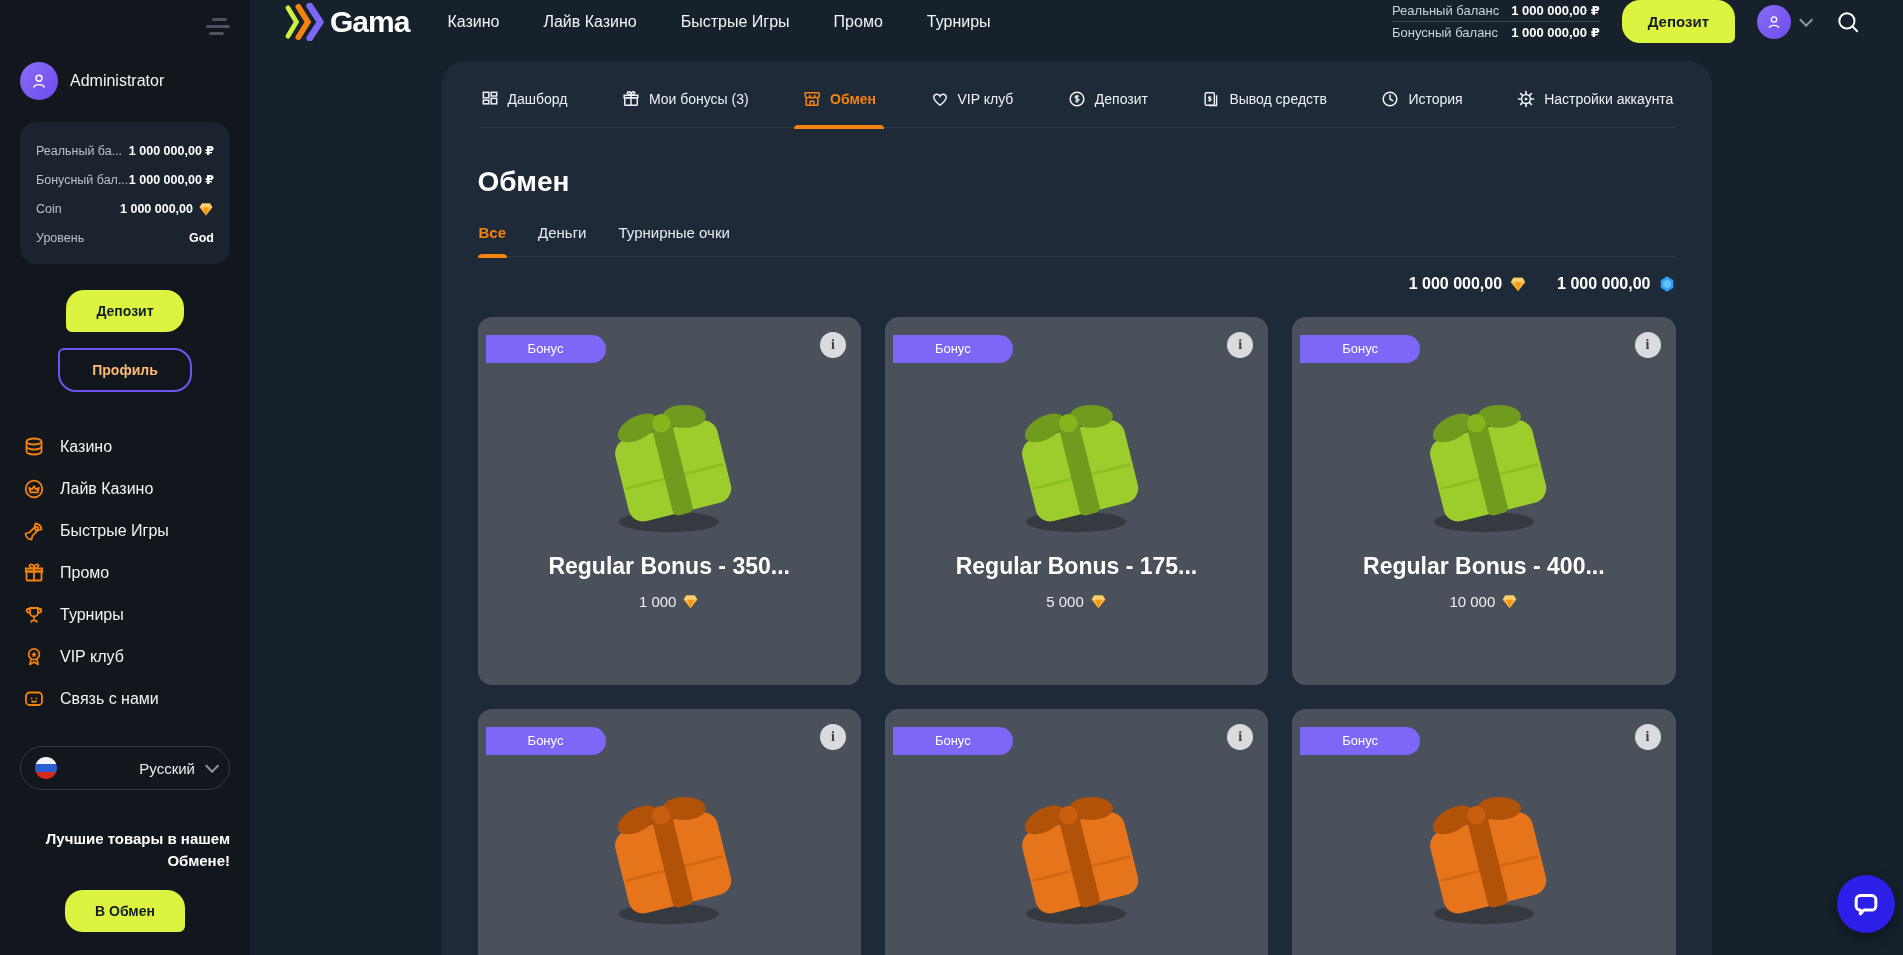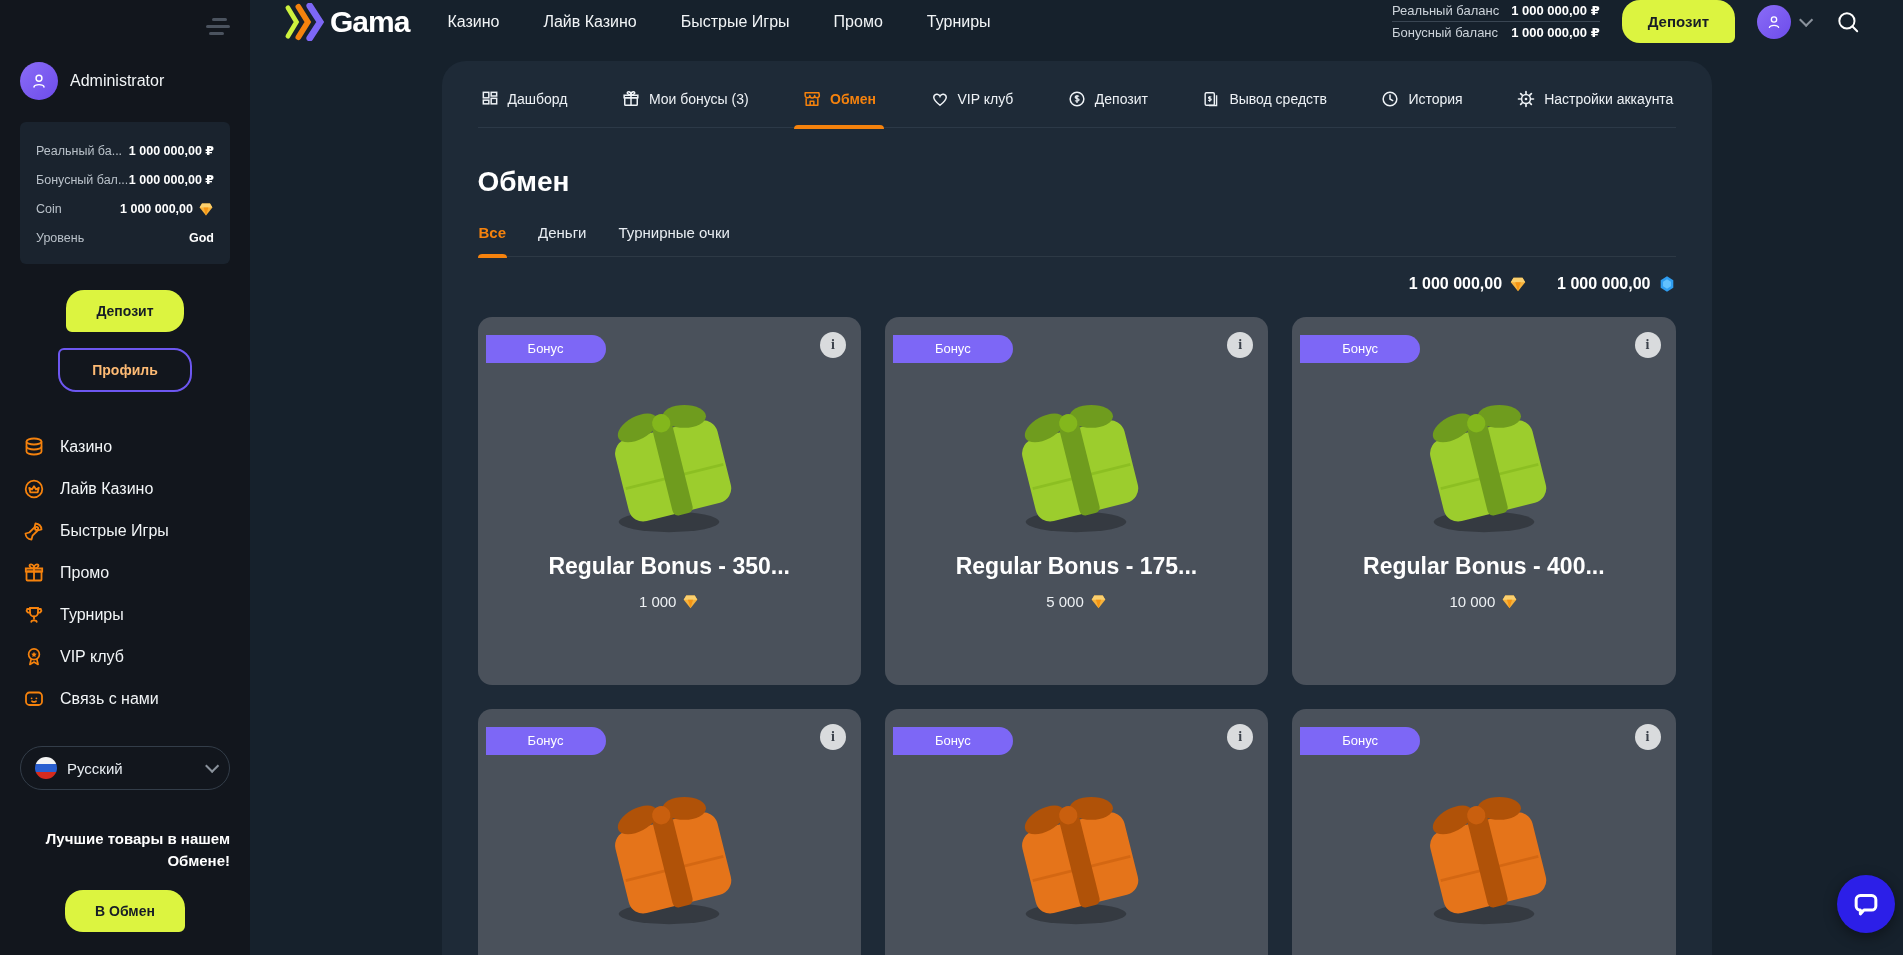--- a/index.html
+++ b/index.html
@@ -15,34 +15,34 @@
   .burger{ position:absolute; top:14px; right:18px; width:26px; cursor:pointer; }
   .burger span{ display:block; height:3px; border-radius:2px; background:#4b535f; margin:4px 0; }
   .burger span:nth-child(1){ width:15px; margin-left:6px; }
   .burger span:nth-child(2){ width:24px; }
   .burger span:nth-child(3){ width:15px; margin-left:3px; }
 
   .user-row{ display:flex; align-items:center; gap:12px; margin-top:48px; }
   .avatar{ width:38px; height:38px; border-radius:50%; background:linear-gradient(135deg,#8a6cf6,#6d4ceb); display:grid; place-items:center; flex:none; }
   .user-name{ font-size:16px; color:#f2f5f7; }
 
-  .stats-panel{ margin-top:22px; background:#1a232e; border-radius:6px; padding:14px 14px 12px; }
+  .stats-panel{ margin-top:22px; background:#1a232e; border-radius:16px; padding:14px 14px 12px; }
   .stat-row{ display:flex; justify-content:space-between; align-items:center; padding:7px 2px; font-size:12.5px; }
   .stat-label{ color:#b9c1c9; }
   .stat-value{ font-weight:bold; color:#fff; display:flex; align-items:center; gap:5px; white-space:nowrap; }
 
   .btn-lime{ background:#dcf440; color:#171d26; border:none; font-weight:bold; font-size:14px; font-family:inherit; cursor:pointer; border-radius:18px 18px 18px 6px; padding:13px 30px; }
   .sidebar .btn-deposit{ display:block; margin:26px auto 0; }
   .btn-profile{ display:block; margin:16px auto 0; background:transparent; color:#fdba74; border:2px solid #6d57f0; border-radius:6px 18px 18px 18px; font-weight:bold; font-size:14px; font-family:inherit; padding:12px 32px; cursor:pointer; }
 
   .side-menu{ margin-top:34px; }
   .side-item{ display:flex; align-items:center; gap:14px; padding:9px 2px; font-size:16px; color:#f2f5f7; cursor:pointer; }
   .side-item svg{ color:#f5820d; }
 
-  .lang-select{ margin-top:26px; display:flex; align-items:center; gap:10px; border:1px solid #333d49; border-radius:24px; height:44px; padding:0 14px; cursor:pointer; }
+  .lang-select{ margin-top:26px; display:flex; align-items:center; gap:10px; border:1px solid #333d49; border-radius:24px; height:44px; padding:0 14px; cursor:pointer;text-align:right; }
   .flag{ width:22px; height:22px; border-radius:50%; background:linear-gradient(180deg,#f4f4f4 0 34%,#2a5fd0 34% 66%,#d52b1e 66% 100%); flex:none; }
   .lang-label{ font-size:15px; color:#e8edf2; flex:1; }
   .chev{ width:10px; height:10px; border-right:2px solid #8a929c; border-bottom:2px solid #8a929c; transform:rotate(45deg) translateY(-3px); }
 
   .promo-head{ margin-top:38px; text-align:right; font-weight:bold; font-size:15px; line-height:1.45; color:#fff; }
   .btn-shop{ display:block; margin:18px auto 0; border-radius:18px 18px 6px 18px; }
 
   
   .main{ flex:1; display:flex; flex-direction:column; min-width:0; }
 

